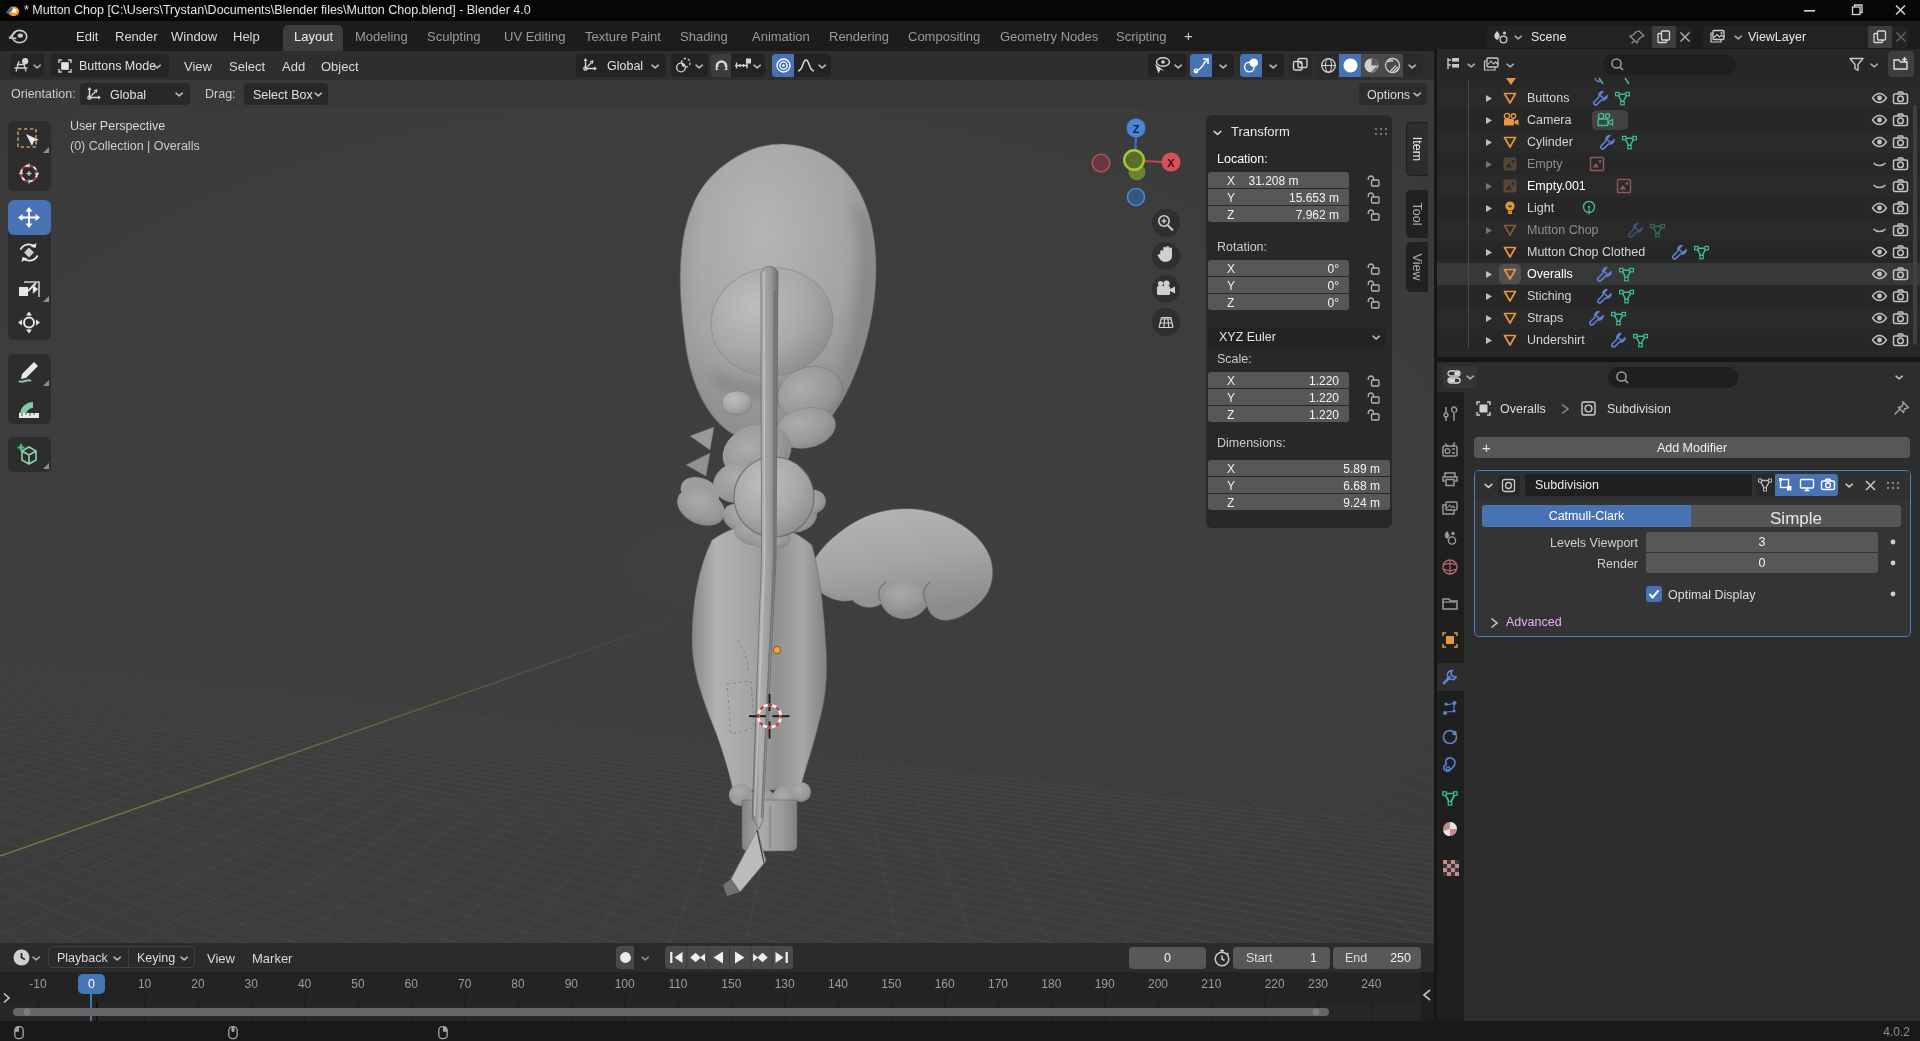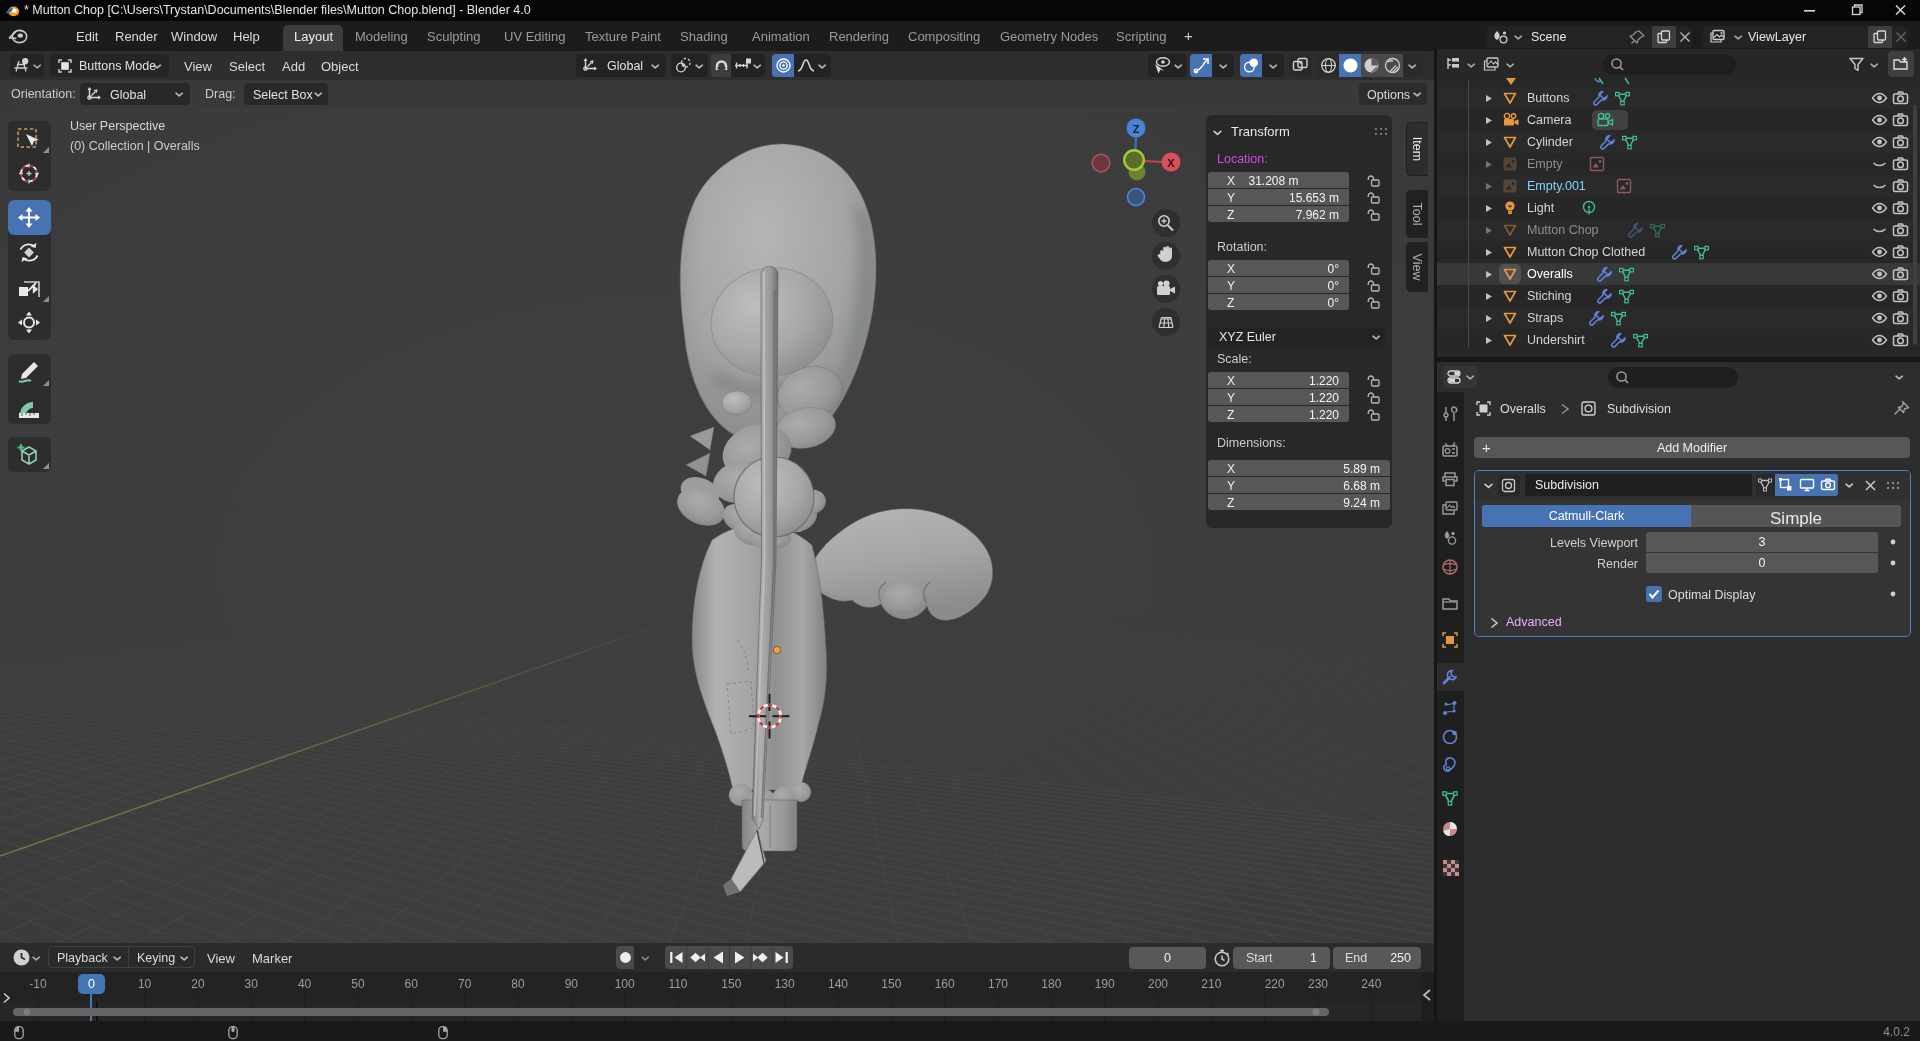--- a/index.html
+++ b/index.html
@@ -636,21 +636,21 @@
 <svg class="a" style="left:1374px;top:127px" width="14" height="10">
     <circle cx="2" cy="2" r="1.1" fill="#8a8a8a"></circle>
     <circle cx="7" cy="2" r="1.1" fill="#8a8a8a"></circle>
     <circle cx="12" cy="2" r="1.1" fill="#8a8a8a"></circle>
     <g transform="translate(0,5)">
       <circle cx="2" cy="2" r="1.1" fill="#8a8a8a"></circle>
       <circle cx="7" cy="2" r="1.1" fill="#8a8a8a"></circle>
       <circle cx="12" cy="2" r="1.1" fill="#8a8a8a"></circle>
     </g>
   </svg>
-<div class="a" style="left:1217px;top:152px;font-size:12.5px;color:#d946ef;white-space:nowrap;">Location:</div>
+<div class="a" style="left:1217px;top:152px;font-size:12.5px;color:#ffffff;white-space:nowrap;">Location:</div>
 <div class="a" style="left:1208px;top:172px;width:141px;height:16px;background:#575757;border-radius:3px 3px 0 0"></div>
 <div class="a" style="left:1227px;top:173.5px;font-size:12px;color:#f0f0f0;white-space:nowrap;">X</div>
 <div class="a" style="left:1208px;top:173.5px;width:131px;text-align:center;font-size:12px;color:#f4f4f4;white-space:nowrap">31.208 m</div>
 <svg class="a" style="left:1367px;top:173.5px" width="14" height="13">
     <rect x="4.5" y="6" width="7.5" height="6" rx="1" fill="none" stroke="#b5b5b5" stroke-width="1.3"></rect>
     <path d="M6.5,6 V4.6 a2.6,2.6 0 0 0 -5.2,0 V6" fill="none" stroke="#b5b5b5" stroke-width="1.3"></path>
   </svg>
 <div class="a" style="left:1208px;top:189px;width:141px;height:16px;background:#575757;border-radius:0"></div>
 <div class="a" style="left:1227px;top:190.5px;font-size:12px;color:#f0f0f0;white-space:nowrap;">Y</div>
 <div class="a" style="left:1208px;top:190.5px;width:131px;text-align:right;font-size:12px;color:#f4f4f4;white-space:nowrap">15.653 m</div>
@@ -1032,21 +1032,21 @@
   </svg>
 <div class="a" style="left:1437px;top:174.5px;width:483px;height:22px;background:#2a2a2a"></div>
 <svg class="a" style="left:1484px;top:181.5px;opacity:0.5" width="10" height="10">
     <path d="M2,1 L8,4.5 L2,8 Z" fill="#c0c0c0"></path>
   </svg>
 <svg class="a" style="left:1502px;top:177.5px;opacity:0.45" width="16" height="16">
     <rect x="1.5" y="1.5" width="13" height="13" rx="1.5" fill="#9a7350" opacity="0.85"></rect>
     <path d="M3.5,11.5 l3.5,-4.5 l3,4.5 Z" fill="#2a2a2a"></path>
     <circle cx="11" cy="5.5" r="1.4" fill="#2a2a2a"></circle>
   </svg>
-<div class="a" style="left:1527px;top:178.5px;font-size:12.5px;color:#7dd3fc;white-space:nowrap;text-align:right;">Empty.001</div>
+<div class="a" style="left:1527px;top:178.5px;font-size:12.5px;color:#ffffff;white-space:nowrap;text-align:right;">Empty.001</div>
 <svg class="a" style="left:1616px;top:177.5px;opacity:0.75" width="16" height="16">
     <rect x="1.5" y="1.5" width="13" height="13" rx="1" fill="none" stroke="#b06a6a" stroke-width="1.4"></rect>
     <path d="M3.5,11.5 l3.5,-4.5 l3,4.5 Z" fill="#b06a6a"></path>
     <circle cx="11" cy="5.5" r="1.4" fill="#b06a6a"></circle>
   </svg>
 <svg class="a" style="left:1871px;top:177.5px" width="17" height="16">
     <path d="M2.5,7 a7,5 0 0 0 12,0" fill="none" stroke="#b5b5b5" stroke-width="1.5"></path>
   </svg>
 <svg class="a" style="left:1892px;top:177.5px" width="17" height="16">
     <rect x="1.5" y="4" width="14" height="9.5" rx="1.5" fill="none" stroke="#c4c4c4" stroke-width="1.5"></rect>

